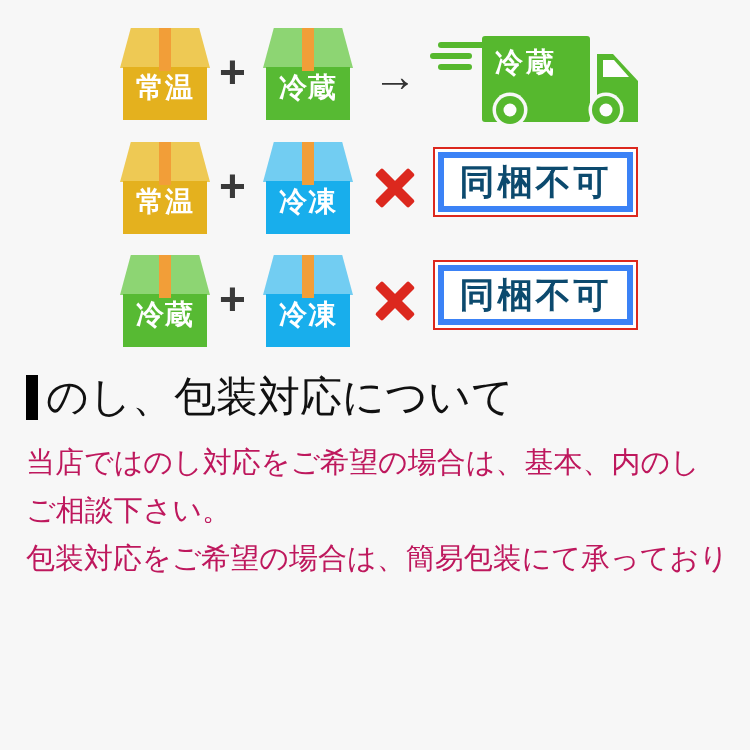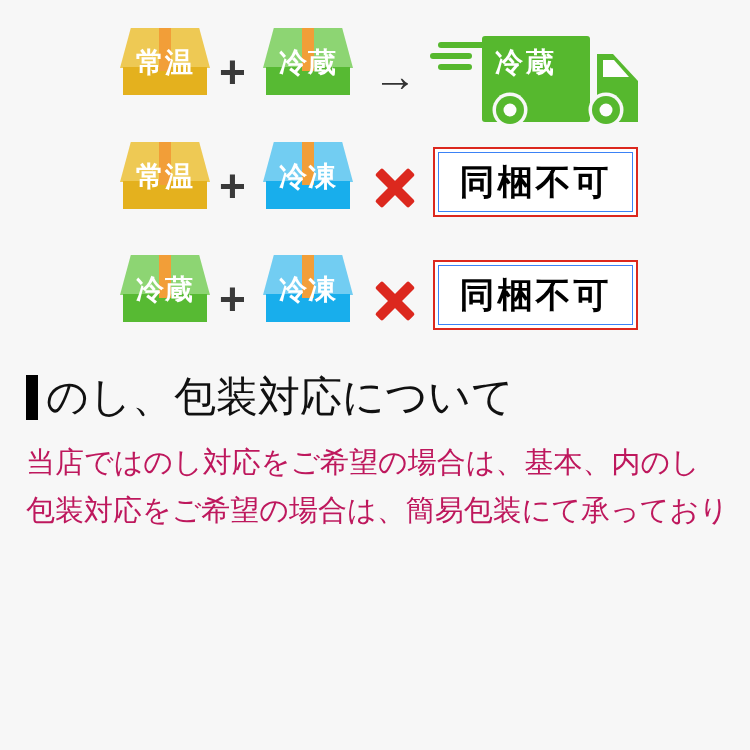--- a/index.html
+++ b/index.html
@@ -8,21 +8,21 @@
     width:750px; height:750px;
     background:#f7f7f7;
     font-family:"Liberation Sans","DejaVu Sans",sans-serif;
     overflow:hidden;
   }
   
   .diagram { position:relative; width:750px; height:352px; }
   .row { position:absolute; left:0; width:750px; height:92px; }
   .row.r1 { top:28px; } .row.r2 { top:142px; } .row.r3 { top:255px; }
 
-  .box { position:absolute; top:0; width:90px; height:67px; }
+  .box { position:absolute; top:0; width:90px; height:92px; }
   .box.pos1 { left:120px; } .box.pos2 { left:263px; }
   .box .lid  { position:absolute; top:0; left:0; width:90px; height:40px;
                clip-path:polygon(12% 0,88% 0,100% 100%,0 100%); }
   .box .bbody{ position:absolute; top:39px; left:3px; right:3px; bottom:0; }
   .box .tape { position:absolute; top:0; left:39px; width:12px; height:43px;
                background:#f29e38; z-index:2; }
   .box .blabel{ position:absolute; left:0; right:0; bottom:13px; z-index:3;
                text-align:center; color:#fff; font-weight:bold; font-size:28px;
                letter-spacing:1px; }
   .box.warm    .lid { background:#eec954; } .box.warm    .bbody { background:#e4b11e; }
@@ -42,23 +42,23 @@
            font-size:30px; font-weight:600; color:#2b2b2b; }
   .cross-bar { position:absolute; left:50%; top:50%; width:47px; height:10px;
            background:#dc281e; border-radius:2px; }
   .cross-bar.b1 { transform:translate(-50%,-50%) rotate(45deg); }
   .cross-bar.b2 { transform:translate(-50%,-50%) rotate(-45deg); }
 
   .truck { position:absolute; left:430px; top:2px; }
 
   .stamp { position:absolute; left:433px; top:5px; width:205px; height:70px;
            border:2px solid #dc281e; padding:3px; background:#fff; }
-  .stamp-inner { width:100%; height:100%; border:1px solid #3b82f6;
+  .stamp-inner { width:100%; height:100%; border:6px solid #3b82f6;
            display:flex; align-items:center; justify-content:center;
-           font-size:35px; font-weight:bold; color:#000000; letter-spacing:3px; }
+           font-size:35px; font-weight:bold; color:#0c4a6e; letter-spacing:3px; }
 
   
   .section { padding:0 26px; }
   .heading { margin-top:17px; display:flex; align-items:center; }
   .heading .bar { width:12px; height:45px; background:#000; margin-right:8px; flex:0 0 auto; }
   .heading .htext { font-size:42px; font-weight:400; color:#111; white-space:nowrap; }
   .bodytext { margin-top:13px; font-size:29px; line-height:48px; color:#be185d; }
   .bodytext .line { white-space:nowrap; }
 </style>
 </head>
@@ -155,15 +155,16 @@
   </div>
 </div>
 
 <div class="section">
   <div class="heading">
     <span class="bar"></span>
     <span class="htext">のし、包装対応について</span>
   </div>
   <div class="bodytext">
     <div class="line">当店ではのし対応をご希望の場合は、基本、内のし</div>
+    <div class="line">ご相談下さい。</div>
     <div class="line">包装対応をご希望の場合は、簡易包装にて承っており</div>
   </div>
 </div>
 
 </body></html>

